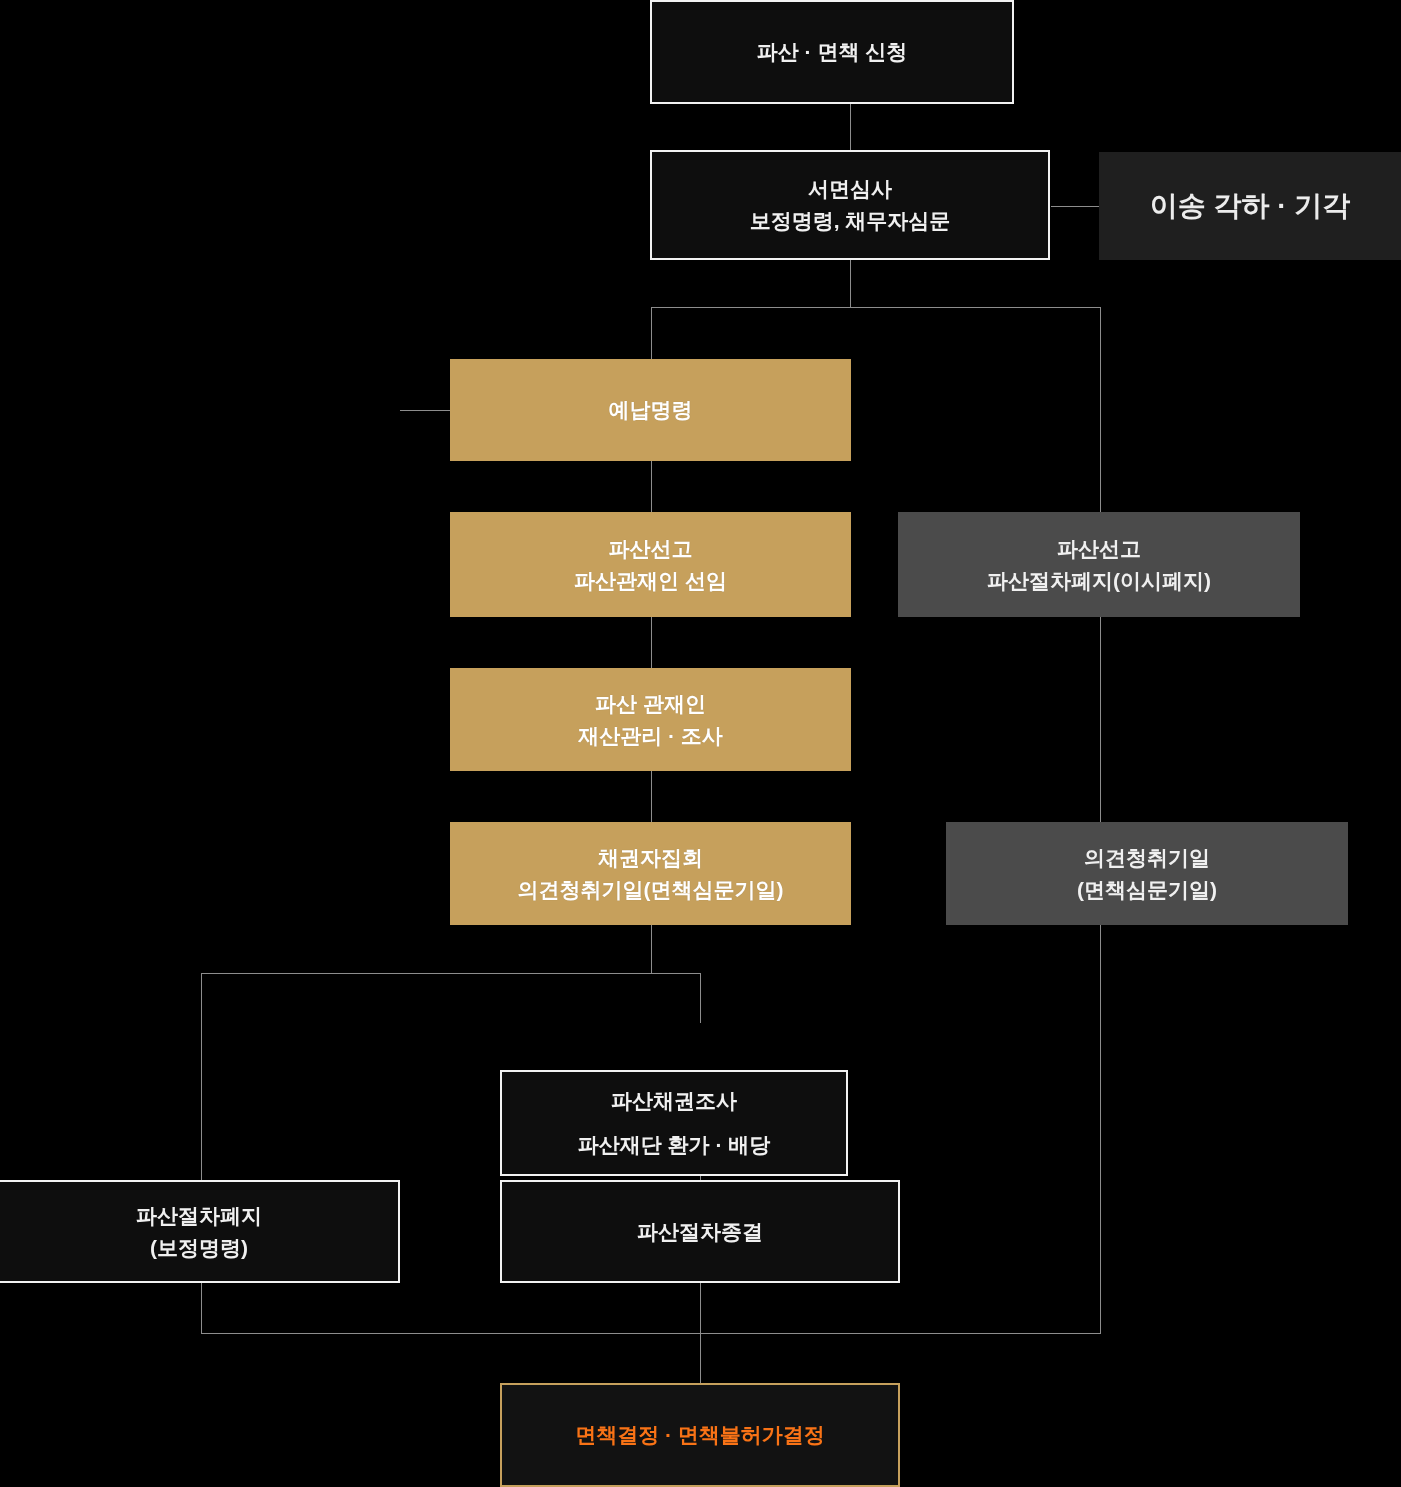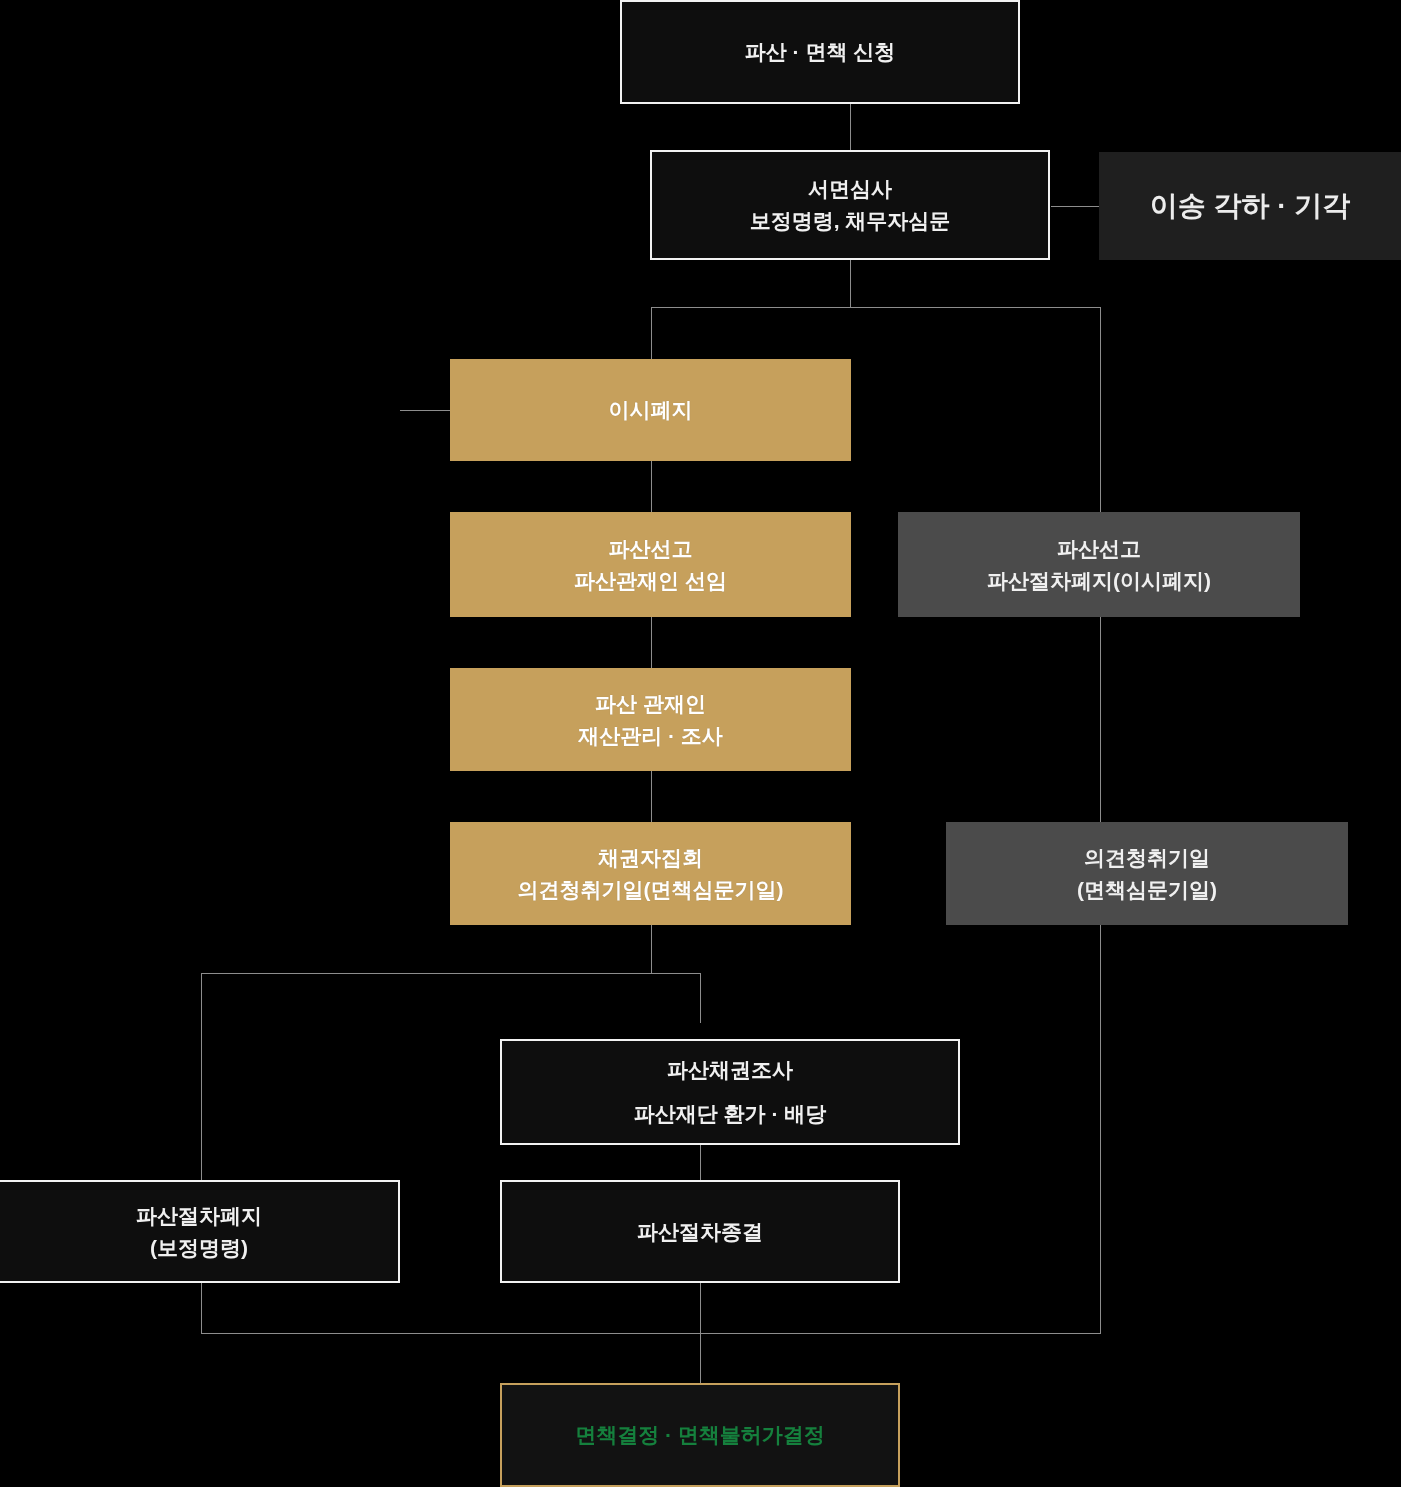--- a/index.html
+++ b/index.html
@@ -59,21 +59,21 @@
   .v-gray {
     background: #4b4b4b;
     border: none;
     color: #f0f0f0;
     font-size: 21px;
     font-weight: 700;
   }
   .v-goldline {
     background: #121212;
     border: 2px solid #c6a05c;
-    color: #15803d;
+    color: #f97316;
     font-size: 21px;
     font-weight: 700;
   }
 
   .conn {
     position: absolute;
     background: #8d8d8d;
     z-index: 1;
   }
   .conn.h { height: 1px; }
@@ -107,38 +107,38 @@
   <div class="conn v" style="left:700px; top:973px;  height:50px;"></div>
 
   <div class="conn v" style="left:700px; top:1128px; height:53px;"></div>
 
   <div class="conn v" style="left:1100px; top:925px; height:408px;"></div>
   <div class="conn h" style="left:201px; top:1333px; width:900px;"></div>
 
   <div class="conn v" style="left:700px; top:1283px; height:50px;"></div>
   <div class="conn v" style="left:700px; top:1333px; height:50px;"></div>
 
-  <div class="node v-outline" style="left:620px; top:0px; width:400px; height:104px;">
+  <div class="node v-outline" style="left:650px; top:0px; width:364px; height:104px;">
     <span class="line1">파산 · 면책 신청</span>
 
   </div>
 
   <div class="node v-outline" style="left:650px; top:150px; width:400px; height:110px;">
     <span class="line1">서면심사</span>
     <span class="line2">보정명령, 채무자심문</span>
   </div>
 
   <div class="node v-plain" style="left:1099px; top:152px; width:302px; height:108px;">
     <span class="line1">이송 각하 · 기각</span>
 
   </div>
 
 
   <div class="node v-gold" style="left:450px; top:359px; width:401px; height:102px;">
-    <span class="line1">이시폐지</span>
+    <span class="line1">예납명령</span>
 
   </div>
 
   <div class="node v-gold" style="left:450px; top:512px; width:401px; height:105px;">
     <span class="line1">파산선고</span>
     <span class="line2">파산관재인 선임</span>
   </div>
 
   <div class="node v-gray" style="left:898px; top:512px; width:402px; height:105px;">
     <span class="line1">파산선고</span>
@@ -153,21 +153,21 @@
   <div class="node v-gold" style="left:450px; top:822px; width:401px; height:103px;text-align:right;">
     <span class="line1">채권자집회</span>
     <span class="line2">의견청취기일(면책심문기일)</span>
   </div>
 
   <div class="node v-gray" style="left:898px; top:822px; width:402px; height:103px;margin-left:48px;">
     <span class="line1">의견청취기일</span>
     <span class="line2">(면책심문기일)</span>
   </div>
 
-  <div class="node v-outline" style="left:500px; top:1039px; width:460px; height:106px;gap:12px;">
+  <div class="node v-outline" style="left:500px; top:1070px; width:348px; height:106px;gap:12px;">
     <span class="line1">파산채권조사</span>
     <span class="line2">파산재단 환가 · 배당</span>
   </div>
 
   <div class="node v-outline" style="left:-2px; top:1180px; width:402px; height:103px;">
     <span class="line1">파산절차폐지</span>
     <span class="line2">(보정명령)</span>
   </div>
 
   <div class="node v-outline" style="left:500px; top:1180px; width:400px; height:103px;">

